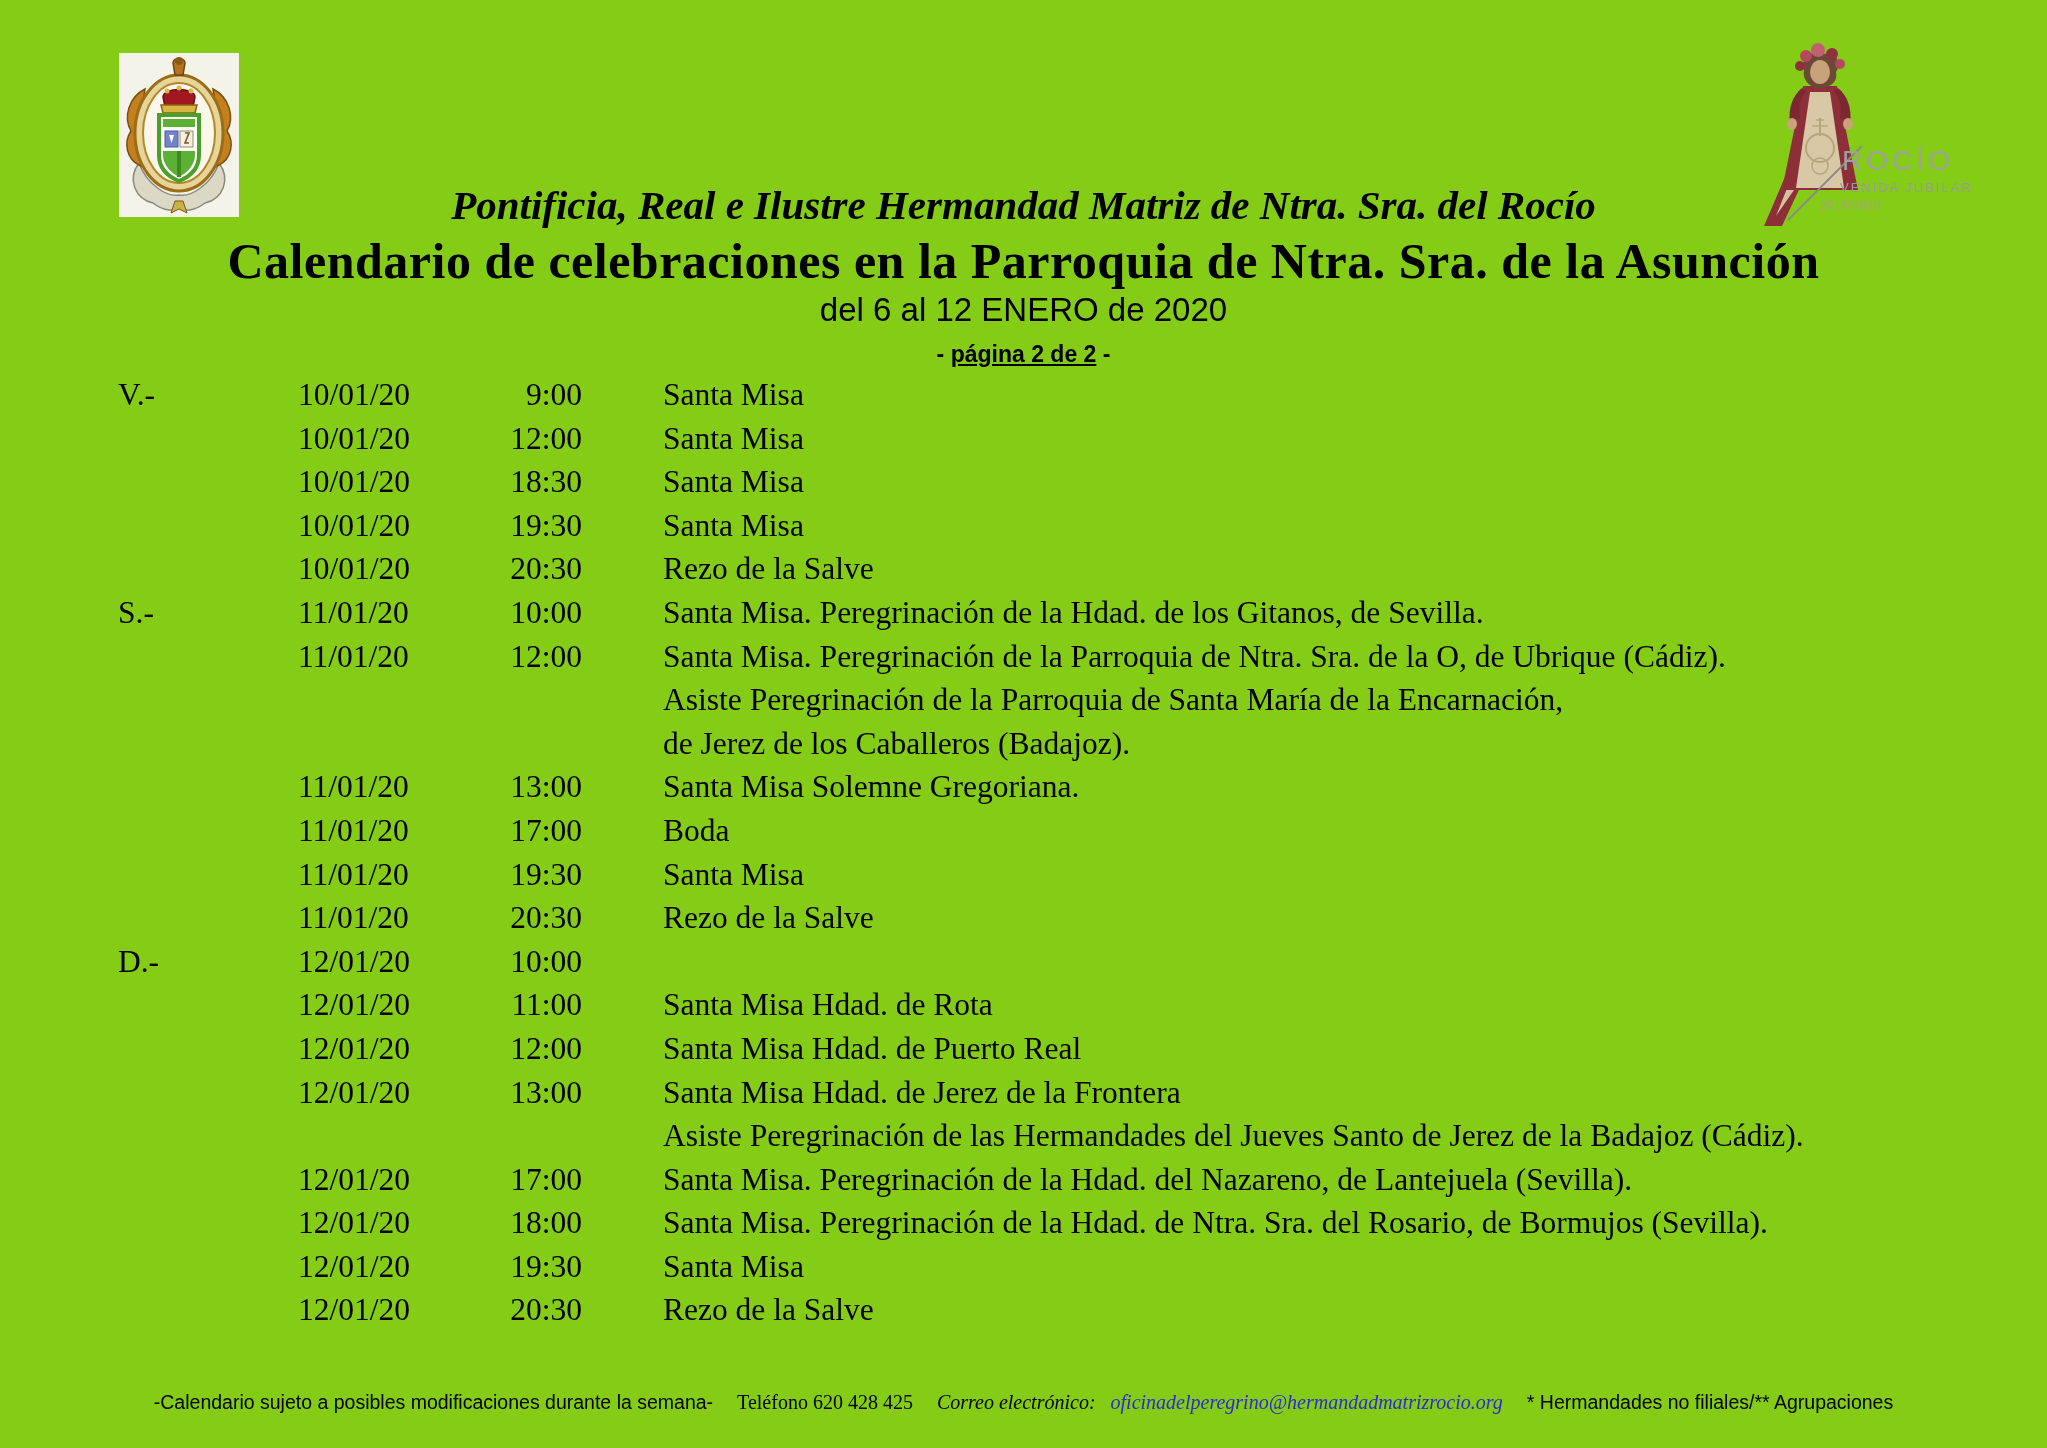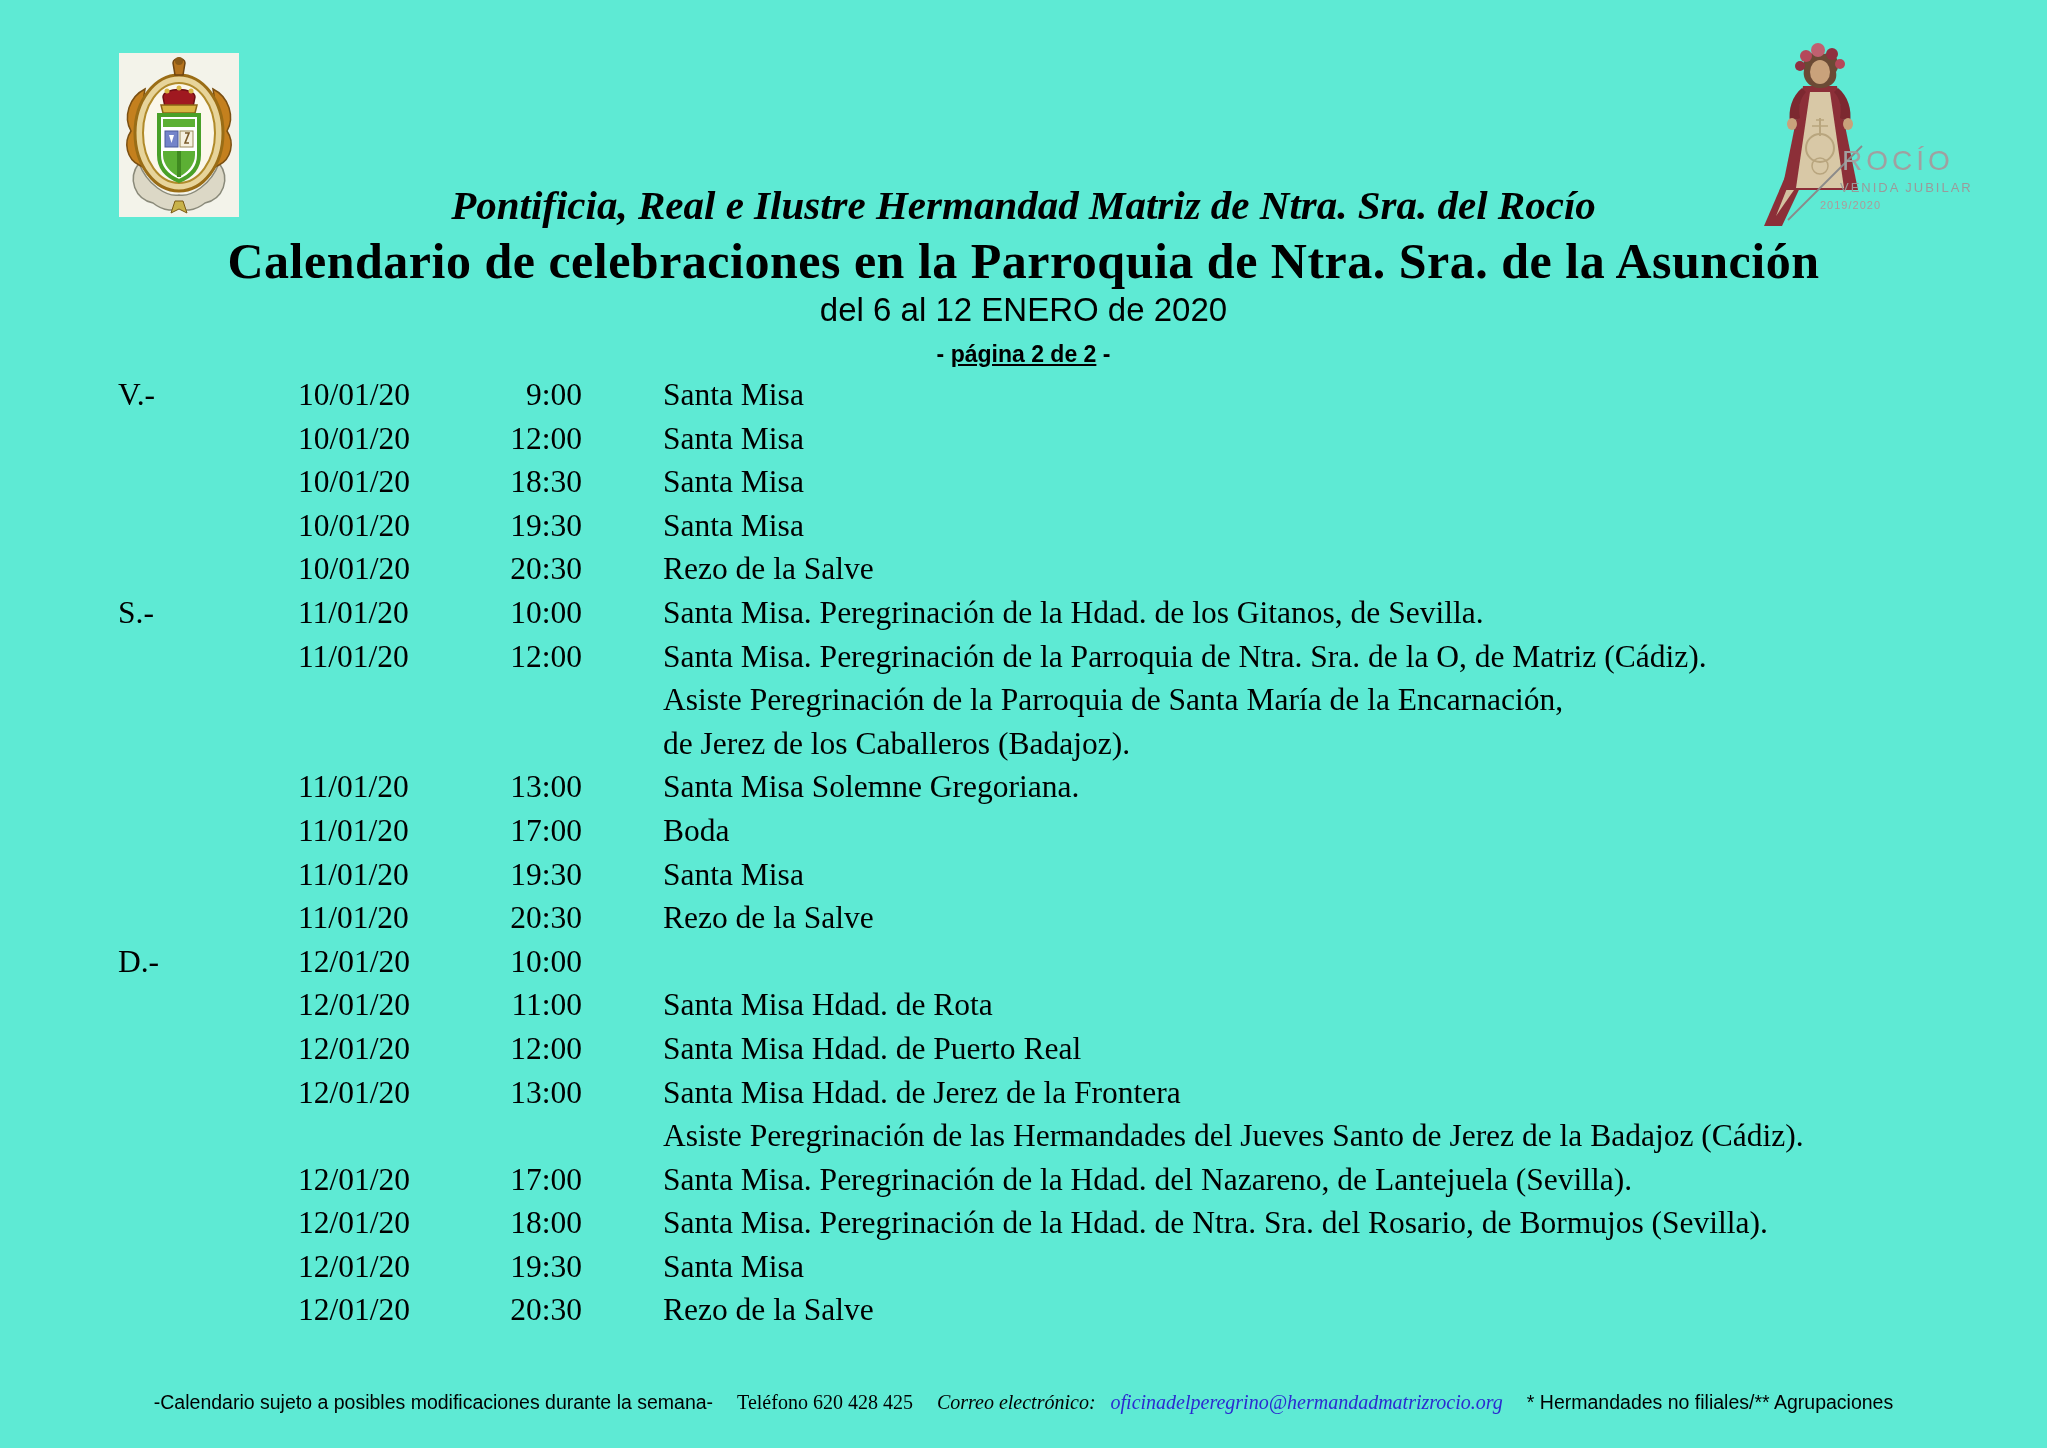--- a/index.html
+++ b/index.html
@@ -1,19 +1,19 @@
 <!DOCTYPE html>
 <html lang="es"><head>
 <meta charset="utf-8">
 <style>
   html,body { margin:0; padding:0; background:#888; }
   .page {
     position:relative;
     width:2047px; height:1448px;
-    background:#5eead4;
+    background:#84cc16;
     font-family:"Liberation Serif", serif;
     color:#000;
     overflow:hidden;
     margin:0 auto;
   }
   .center-line { position:absolute; left:0; right:0; text-align:center; white-space:nowrap; }
   .org-line   { top:181px; font-family:"Liberation Serif",serif; font-style:italic; font-weight:bold; font-size:41px; }
   .main-title { top:232px; font-family:Liberation Serif, serif; font-weight:bold; font-size:50px; letter-spacing:0.5px; }
   .subtitle   { top:291px; font-family:"Liberation Sans",sans-serif; font-size:33px; }
   .page-label { top:341px; font-family:"Liberation Sans",sans-serif; font-weight:bold; font-size:23px; }
@@ -156,21 +156,21 @@
       <div class="row">
         <span class="c-day">S.-</span>
         <span class="c-date">11/01/20</span>
         <span class="c-time">10:00</span>
         <span class="c-desc">Santa Misa. Peregrinación de la Hdad. de los Gitanos, de Sevilla.</span>
       </div>
       <div class="row">
         <span class="c-day"></span>
         <span class="c-date">11/01/20</span>
         <span class="c-time">12:00</span>
-        <span class="c-desc">Santa Misa. Peregrinación de la Parroquia de Ntra. Sra. de la O, de Matriz (Cádiz).</span>
+        <span class="c-desc">Santa Misa. Peregrinación de la Parroquia de Ntra. Sra. de la O, de Ubrique (Cádiz).</span>
       </div>
       <div class="row">
         <span class="c-day"></span>
         <span class="c-date"></span>
         <span class="c-time"></span>
         <span class="c-desc">Asiste Peregrinación de la Parroquia de Santa María de la Encarnación,</span>
       </div>
       <div class="row">
         <span class="c-day"></span>
         <span class="c-date"></span>

